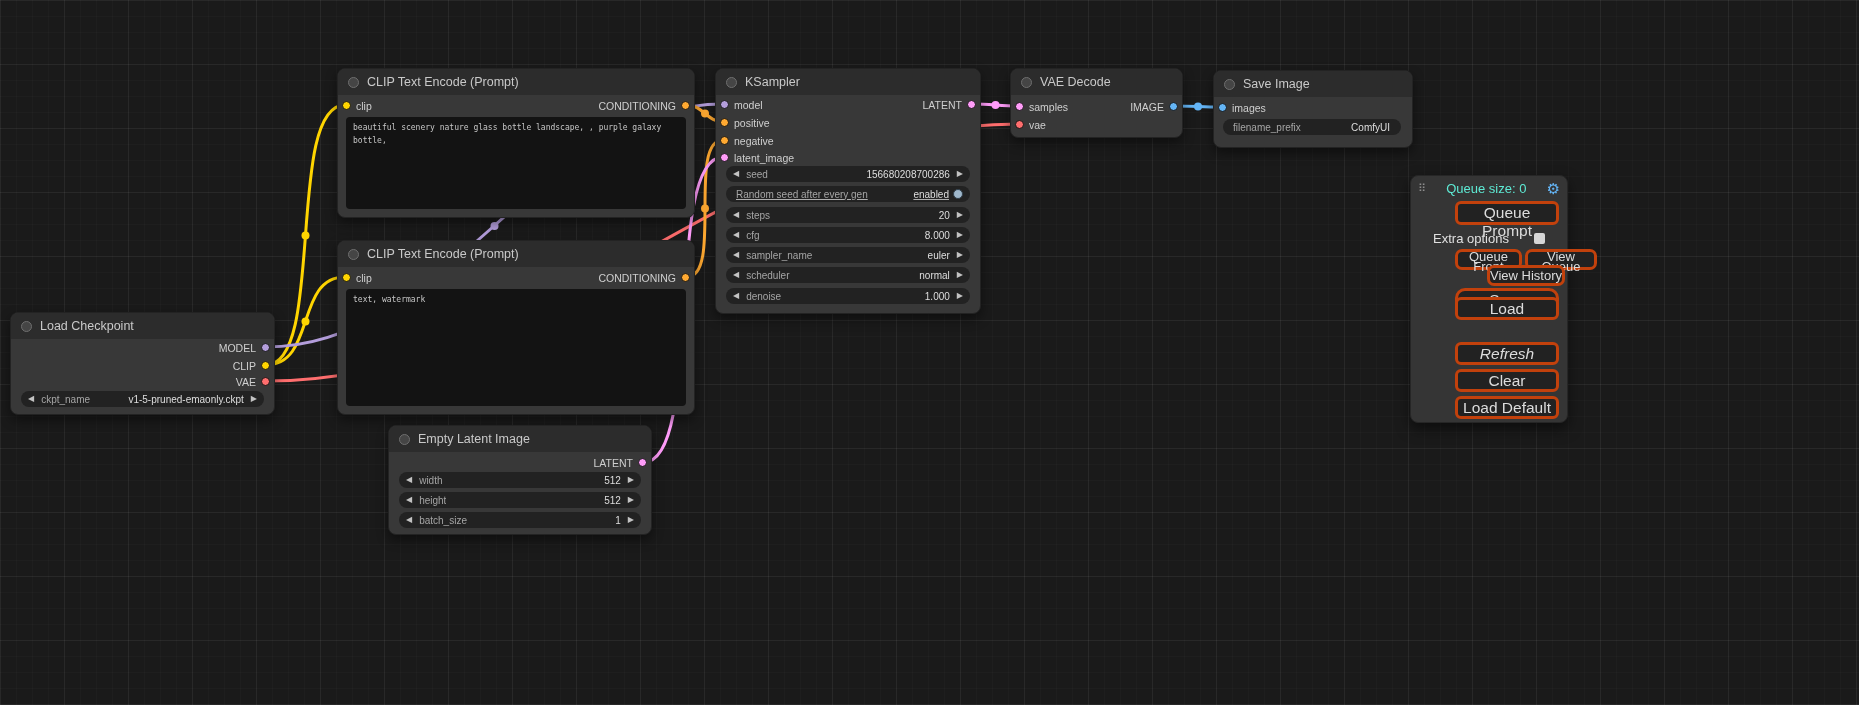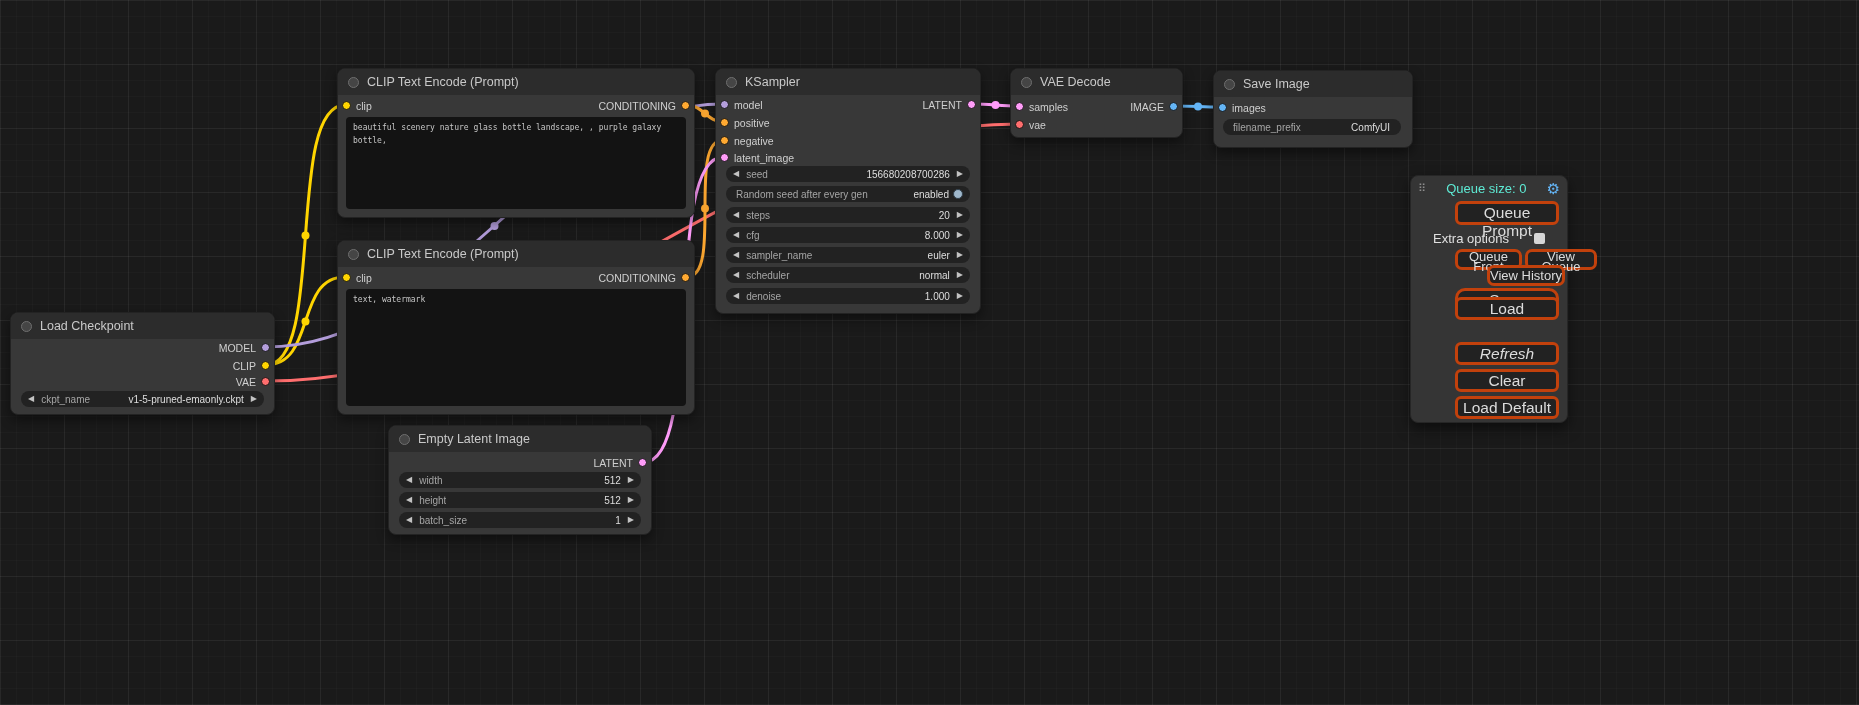--- a/index.html
+++ b/index.html
@@ -241,21 +241,21 @@
     <div class="slot in" style="top:82px;">
       <span class="dot" style="background: rgb(255, 156, 249);"></span>
       <span class="slot-label">latent_image</span>
     </div>
     <div class="widget" style="top:97px;">
       <span class="arrow">◀</span>
       <span class="wlabel">seed</span>
       <span class="wvalue">156680208700286</span>
       <span class="arrow">▶</span>
     </div>
-    <div class="widget no-arrows" style="top:117px;">
+    <div class="widget no-arrows" style="top:117px;text-decoration:underline;">
       <span class="wlabel">Random seed after every gen</span>
       <span class="wvalue">enabled</span>
       <span class="toggle-dot"></span>
     </div>
     <div class="widget" style="top:138px;">
       <span class="arrow">◀</span>
       <span class="wlabel">steps</span>
       <span class="wvalue">20</span>
       <span class="arrow">▶</span>
     </div>

